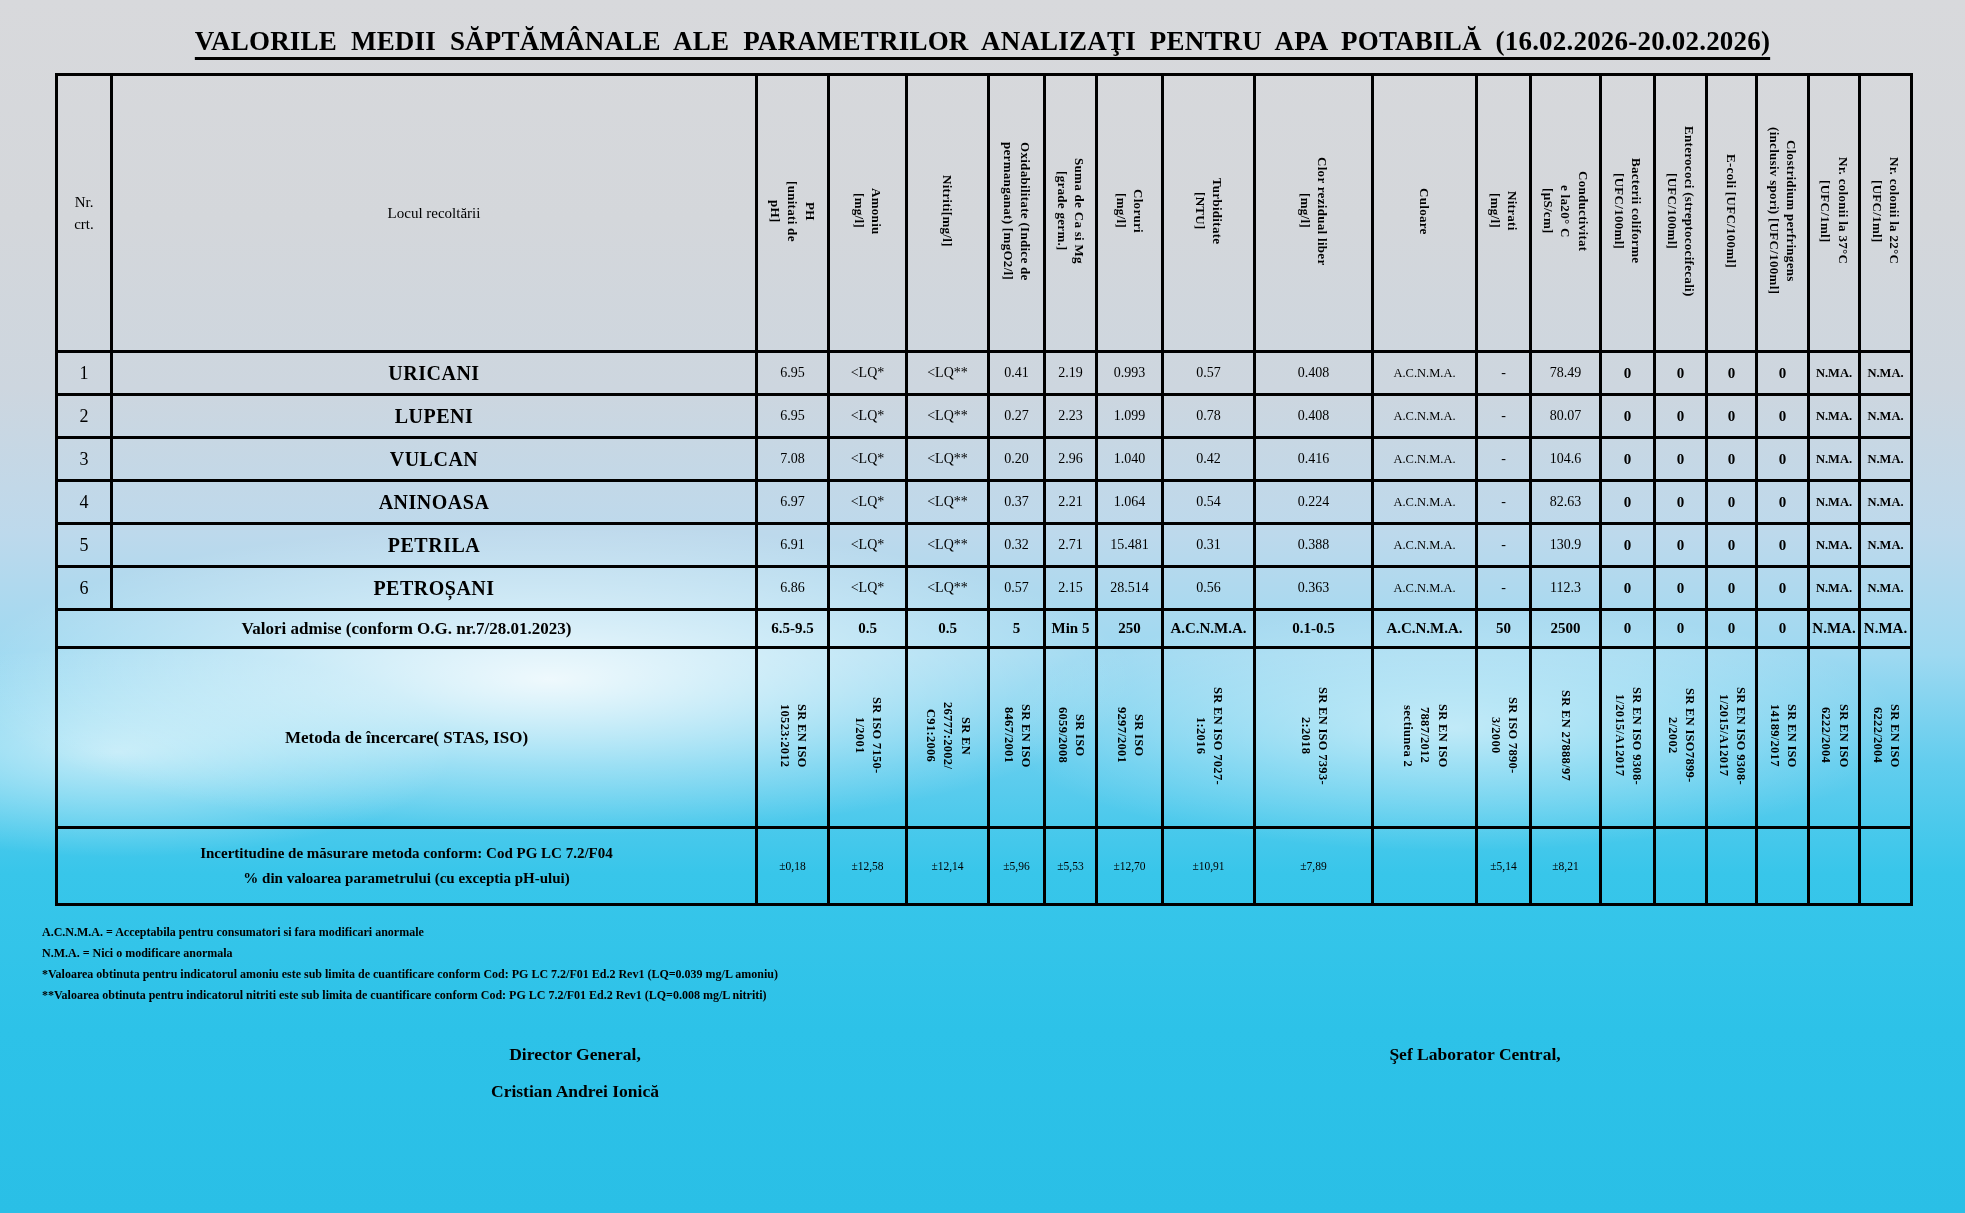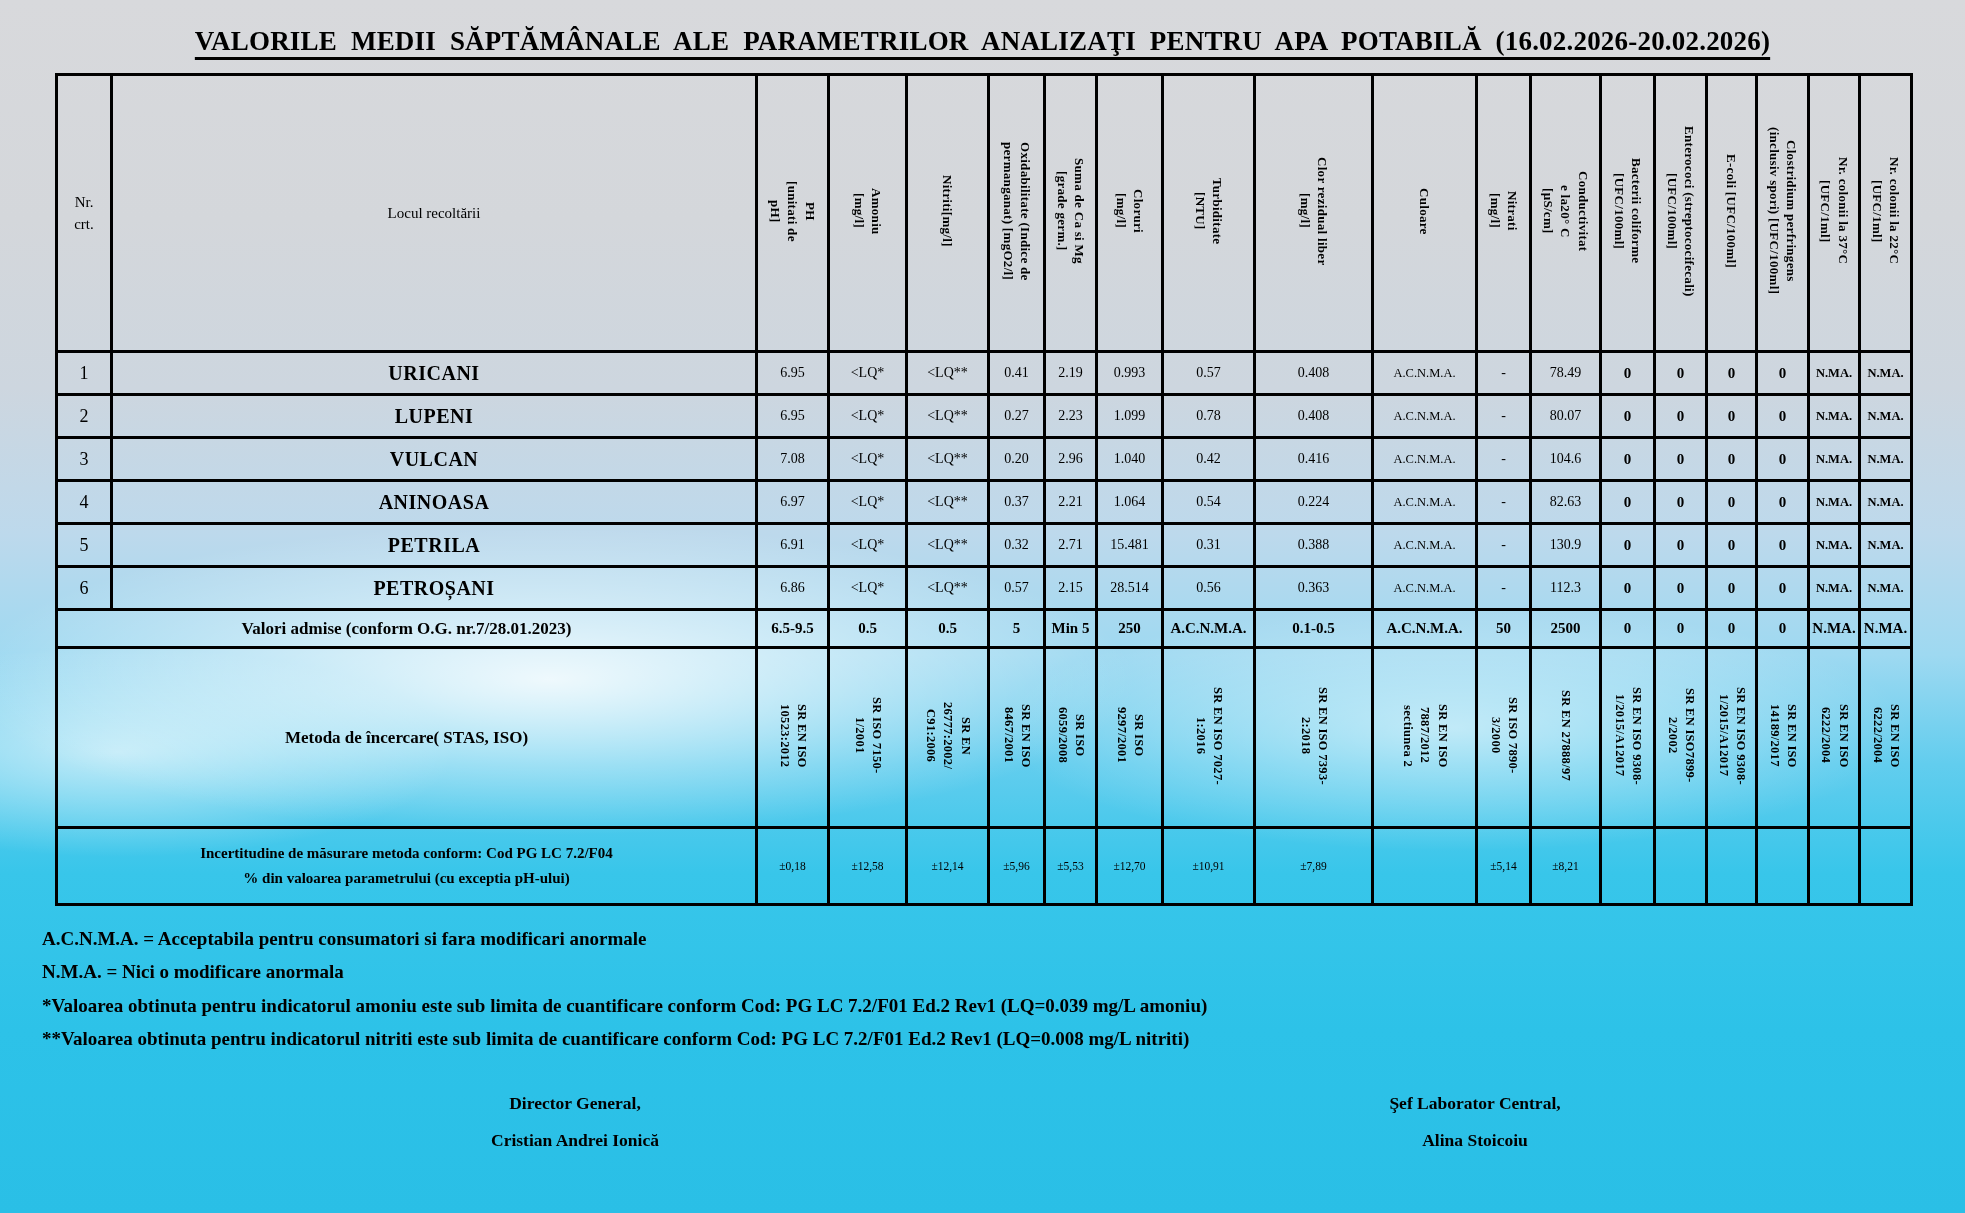--- a/index.html
+++ b/index.html
@@ -65,21 +65,21 @@
   td.acnma { font-size: 12.5px; }
   tr.valori-row { height: 38px; }
   tr.valori-row td { font-weight: bold; font-size: 15px; }
   tr.valori-row td.valori-label { font-size: 17px; }
   tr.metoda-row { height: 180px; }
   tr.metoda-row td.metoda-label { font-size: 17px; font-weight: bold; }
   tr.metoda-row .vt { font-size: 12.5px; font-weight: 600; line-height: 1.4; max-height: 172px; }
   tr.incert-row { height: 77px; }
   tr.incert-row td { font-size: 11.5px; }
   tr.incert-row td.incert-label { font-size: 15px; font-weight: bold; white-space: pre-line; line-height: 1.7; }
-  .footnotes { margin: 16px 0 0 42px; font-weight: bold; font-size: 19px; line-height: 1.75; }
+  .footnotes { margin: 16px 0 0 42px; font-weight: bold; font-size: 12px; line-height: 1.75; }
   .signatures {
     display: flex;
     justify-content: space-between;
     padding: 30px 240px 0 325px;
     text-align: center;
     font-weight: bold;
     font-size: 17.5px;
     line-height: 2.1;
     gap: 24px;
   }
@@ -369,16 +369,15 @@
     <div>**Valoarea obtinuta pentru indicatorul nitriti este sub limita de cuantificare conform Cod: PG LC 7.2/F01 Ed.2 Rev1 (LQ=0.008 mg/L nitriti)</div>
   </div>
 
   <div class="signatures">
     <div class="sig-block">
       <div>Director General,</div>
       <div>Cristian Andrei Ionică</div>
     </div>
     <div class="sig-block">
       <div>Şef Laborator Central,</div>
-      <div>Alina Stoicoiu</div>
     </div>
   </div>
 </div>
 
 </body></html>

